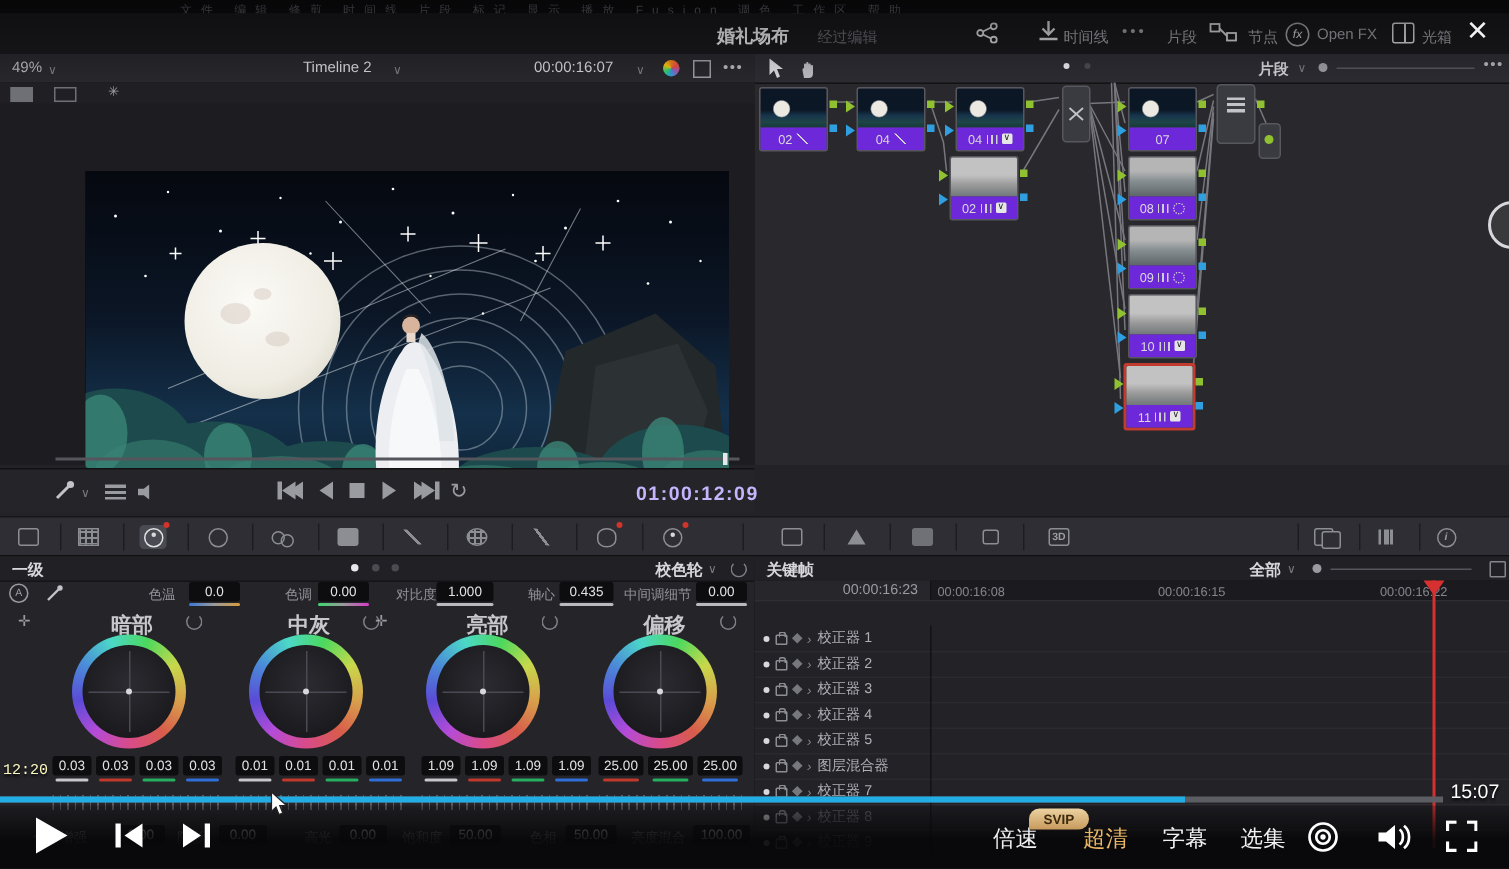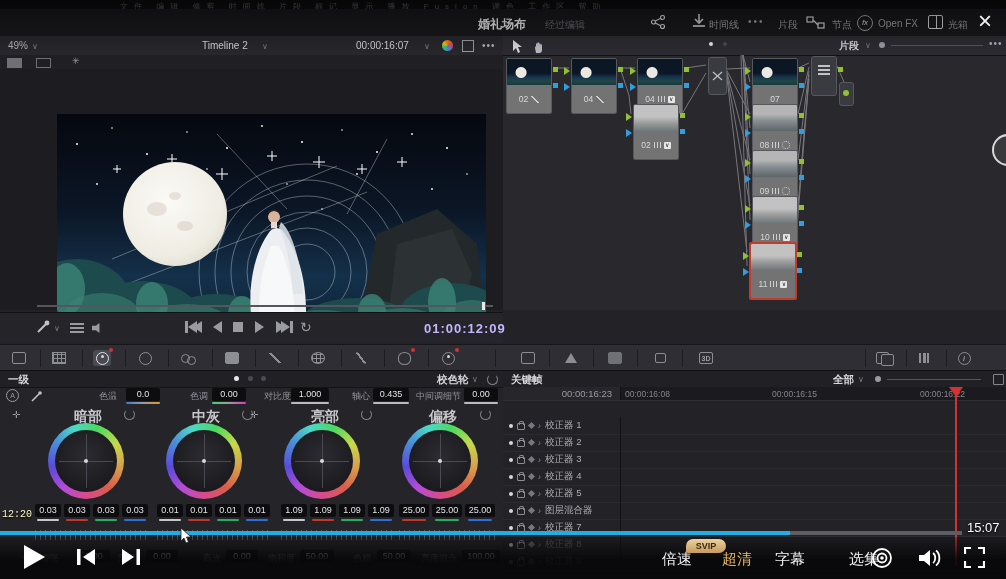--- a/index.html
+++ b/index.html
@@ -43,21 +43,21 @@
   .nodepanel{left:503px;top:36px;width:503px;height:274px;background:#28282d;}
   .node-header{left:0;top:0;width:503px;height:19px;background:#2b2b31;border-bottom:1px solid #121215;}
   .graph{left:0;top:19px;width:503px;height:255px;}
   .node{position:absolute;width:44px;background:#3a3a41;border:1px solid #57575e;border-radius:2px;}
   .node.sel{border:2px solid #c23b2f;}
   .thumb{height:26px;border-radius:1px 1px 0 0;}
   .thumb-moon{background:radial-gradient(circle at 32% 52%, #ece9e2 0 5px, rgba(0,0,0,0) 6px),
               linear-gradient(#0c1726 0 55%, #17354d 70%, #1e4547 85%, #173a3c);}
   .thumb-grey{background:linear-gradient(#c2c2c2 0 45%, #9a9a9a 70%, #70777a);}
   .thumb-grey2{background:linear-gradient(#b5b5b5 0 35%, #878f92 60%, #5d6568);}
-  .nlabel{height:28px;background:#737373;display:flex;align-items:center;justify-content:center;gap:3px;
+  .nlabel{height:15px;background:#6d28d9;display:flex;align-items:center;justify-content:center;gap:3px;
           font-size:8.5px;color:#d8d8dc;border-radius:0 0 1px 1px;}
   .pin{position:absolute;}
   .pin-gout{right:-7px;top:8px;width:5px;height:5px;background:#8fc131;}
   .pin-gin{left:-8px;top:8px;width:0;height:0;border-top:4px solid transparent;border-bottom:4px solid transparent;border-left:6px solid #8fc131;}
   .pin-bout{right:-7px;top:24px;width:5px;height:5px;background:#2f9fe0;}
   .pin-bin{left:-8px;top:24px;width:0;height:0;border-top:4px solid transparent;border-bottom:4px solid transparent;border-left:6px solid #2f9fe0;}
   .bdg-bars{display:inline-block;width:7px;height:6px;
             background:linear-gradient(90deg,#cfcfcf 0 1px,transparent 1px 3px,#cfcfcf 3px 4px,transparent 4px 6px,#cfcfcf 6px 7px);}
   .bdg-check{display:inline-block;width:7px;height:7px;background:#e6e6e6;color:#1a1a1a;font-size:6px;line-height:7px;text-align:center;border-radius:1px;}
   .bdg-circle{display:inline-block;width:6px;height:6px;border:1px dotted #cfcfcf;border-radius:50%;}
@@ -879,21 +879,21 @@
       <svg width="20" height="18" viewBox="0 0 20 18">
           <polygon points="1,1 13,9 1,17" fill="#ffffff"></polygon>
           <rect x="15.5" y="1" width="3.5" height="16" fill="#ffffff"></rect>
         </svg>
     </span>
 
     <span class="abs pc-txt" style="left:662px;">倍速</span>
     <span class="abs svip">SVIP</span>
     <span class="abs pc-txt gold" style="left:722px;">超清</span>
     <span class="abs pc-txt" style="left:775px;">字幕</span>
-    <span class="abs pc-txt" style="left:849px;">选集</span>
+    <span class="abs pc-txt" style="left:827px;">选集</span>
     <span class="abs" style="left:871px;top:10px;">
       <svg width="22" height="22" viewBox="0 0 22 22">
           <g stroke="#ffffff" fill="none" stroke-width="1.8">
         <circle cx="11" cy="11" r="9"></circle>
             <circle cx="11" cy="11" r="4.5"></circle>
           </g>
           <circle cx="11" cy="11" r="1.8" fill="#ffffff"></circle>
         </svg>
     </span>
     <span class="abs" style="left:918px;top:10px;">

